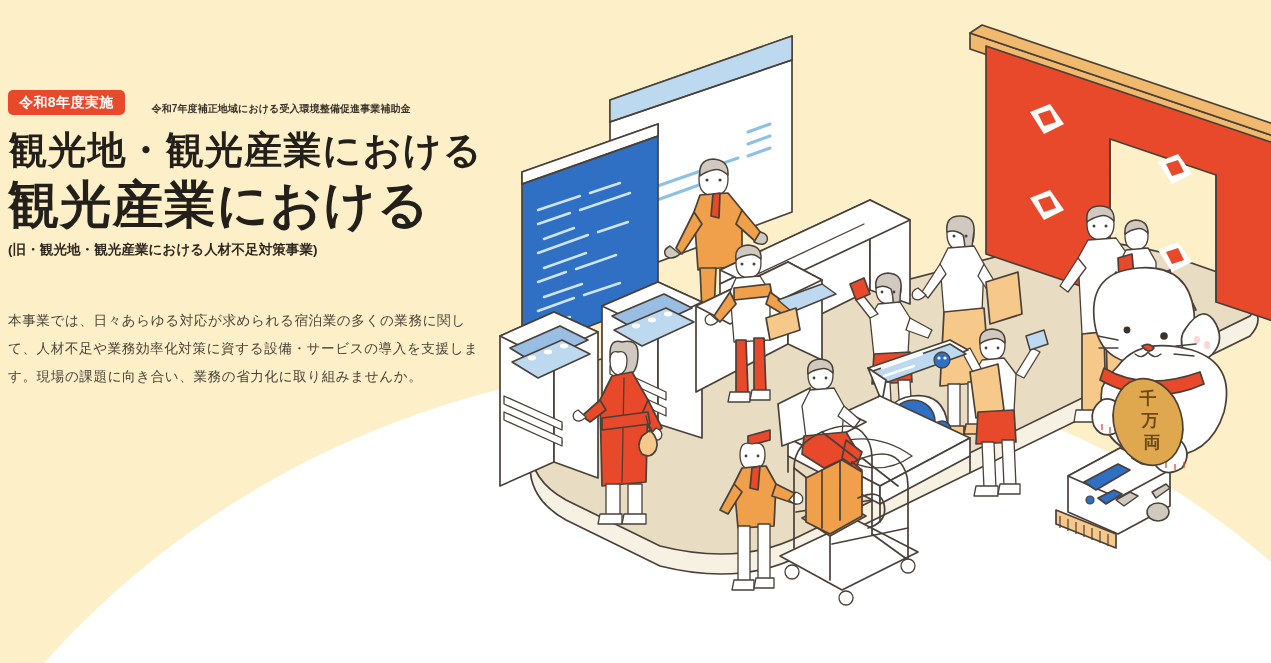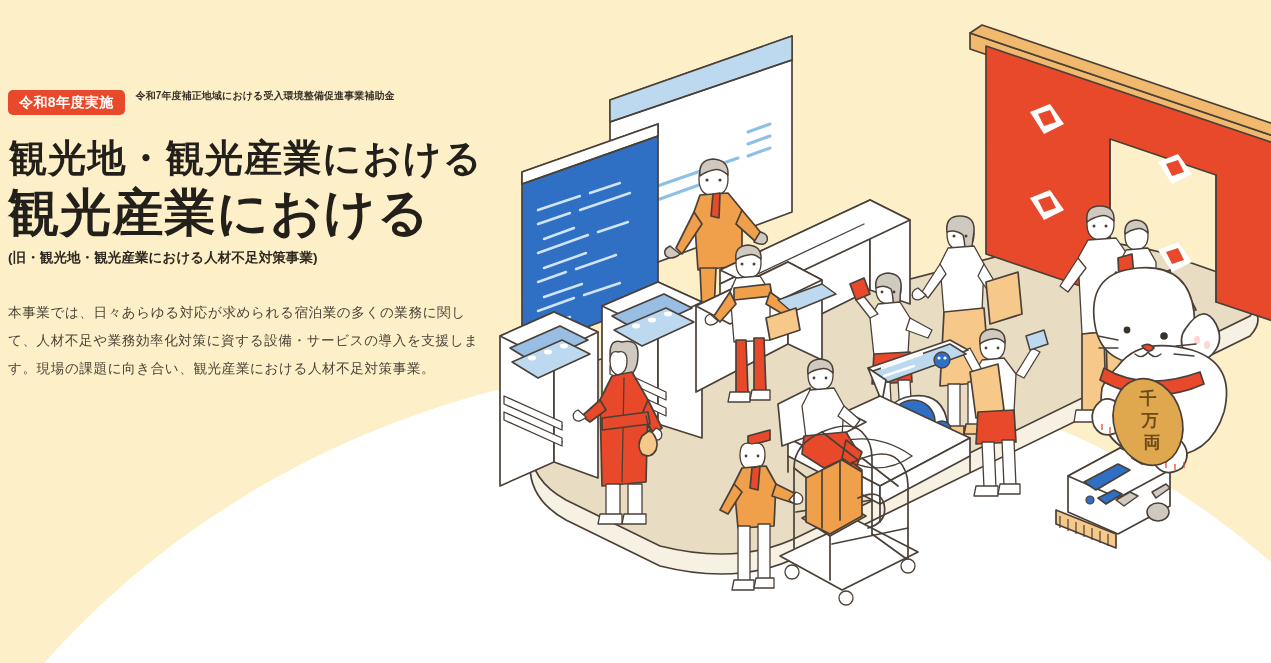--- a/index.html
+++ b/index.html
@@ -21,21 +21,21 @@
     background:#ffffff;
     border-radius:52% 48% 0 0 / 100% 96% 0 0;
     transform:rotate(-3.0deg);
     z-index:2;
   }
   
   .copy{
     position:absolute;left:8px;top:90px;width:530px;z-index:20;
   }
   .eyebrow{
-    display:flex;align-items:flex-start;gap:11px;margin-bottom:21px;
+    display:flex;align-items:flex-end;gap:27px;margin-bottom:13px;
   }
   .badge{
     display:inline-block;
     background:#e8492a;color:#ffffff;
     font-size:14px;font-weight:700;letter-spacing:.4px;
     padding:4px 11px 5px;border-radius:5px;white-space:nowrap;
     line-height:1.15;
   }
   .eyebrow-text{
     font-size:10px;font-weight:700;color:#3a332b;letter-spacing:.1px;
@@ -44,21 +44,21 @@
   .title-1{
     font-size:38px;font-weight:700;color:#231f1a;
     letter-spacing:1.2px;line-height:1.18;margin:0 1px 2px;
   }
   .title-2{
     font-size:51px;font-weight:700;color:#231f1a;
     letter-spacing:1.2px;line-height:1.18;margin:0 0 6px;
   }
   .subnote{
     font-size:13.5px;font-weight:700;color:#2e2821;
-    letter-spacing:.1px;margin:0 0 32px;line-height:1.3;
+    letter-spacing:.1px;margin:0 0 48px;line-height:1.3;
   }
   .body-copy{
     font-size:13.6px;color:#4a4238;line-height:2.06;
     letter-spacing:.55px;width:486px;margin:0;font-weight:400;
   }
   
   .stage{
     position:absolute;left:470px;top:0;width:801px;height:663px;z-index:10;
   }
   .stage svg{display:block;width:100%;height:100%;}
@@ -75,21 +75,21 @@
     <div class="eyebrow">
       <span class="badge">令和8年度実施</span>
       <span class="eyebrow-text">令和7年度補正地域における受入環境整備促進事業補助金</span>
     </div>
 
     <h1 class="title-1">観光地・観光産業における</h1>
     <h1 class="title-2">観光産業における</h1>
 
     <p class="subnote">(旧・観光地・観光産業における人材不足対策事業)</p>
 
-    <p class="body-copy">本事業では、日々あらゆる対応が求められる宿泊業の多くの業務に関して、人材不足や業務効率化対策に資する設備・サービスの導入を支援します。現場の課題に向き合い、観光産業における人材不足対策事業。</p>
+    <p class="body-copy">本事業では、日々あらゆる対応が求められる宿泊業の多くの業務に関して、人材不足や業務効率化対策に資する設備・サービスの導入を支援します。現場の課題に向き合い、業務の省力化に取り組みませんか。</p>
   </div>
 
   <div class="stage">
   <svg viewBox="0 0 801 663" xmlns="http://www.w3.org/2000/svg">
     <defs>
       <style>
         .ol{fill:none;stroke:#4a4038;stroke-width:1.7;stroke-linejoin:round;stroke-linecap:round;}
         .olt{fill:none;stroke:#4a4038;stroke-width:1.3;stroke-linecap:round;}
         .wf{fill:#ffffff;stroke:#4a4038;stroke-width:1.7;stroke-linejoin:round;}
         .wft{fill:#ffffff;stroke:#4a4038;stroke-width:1.3;stroke-linejoin:round;}

